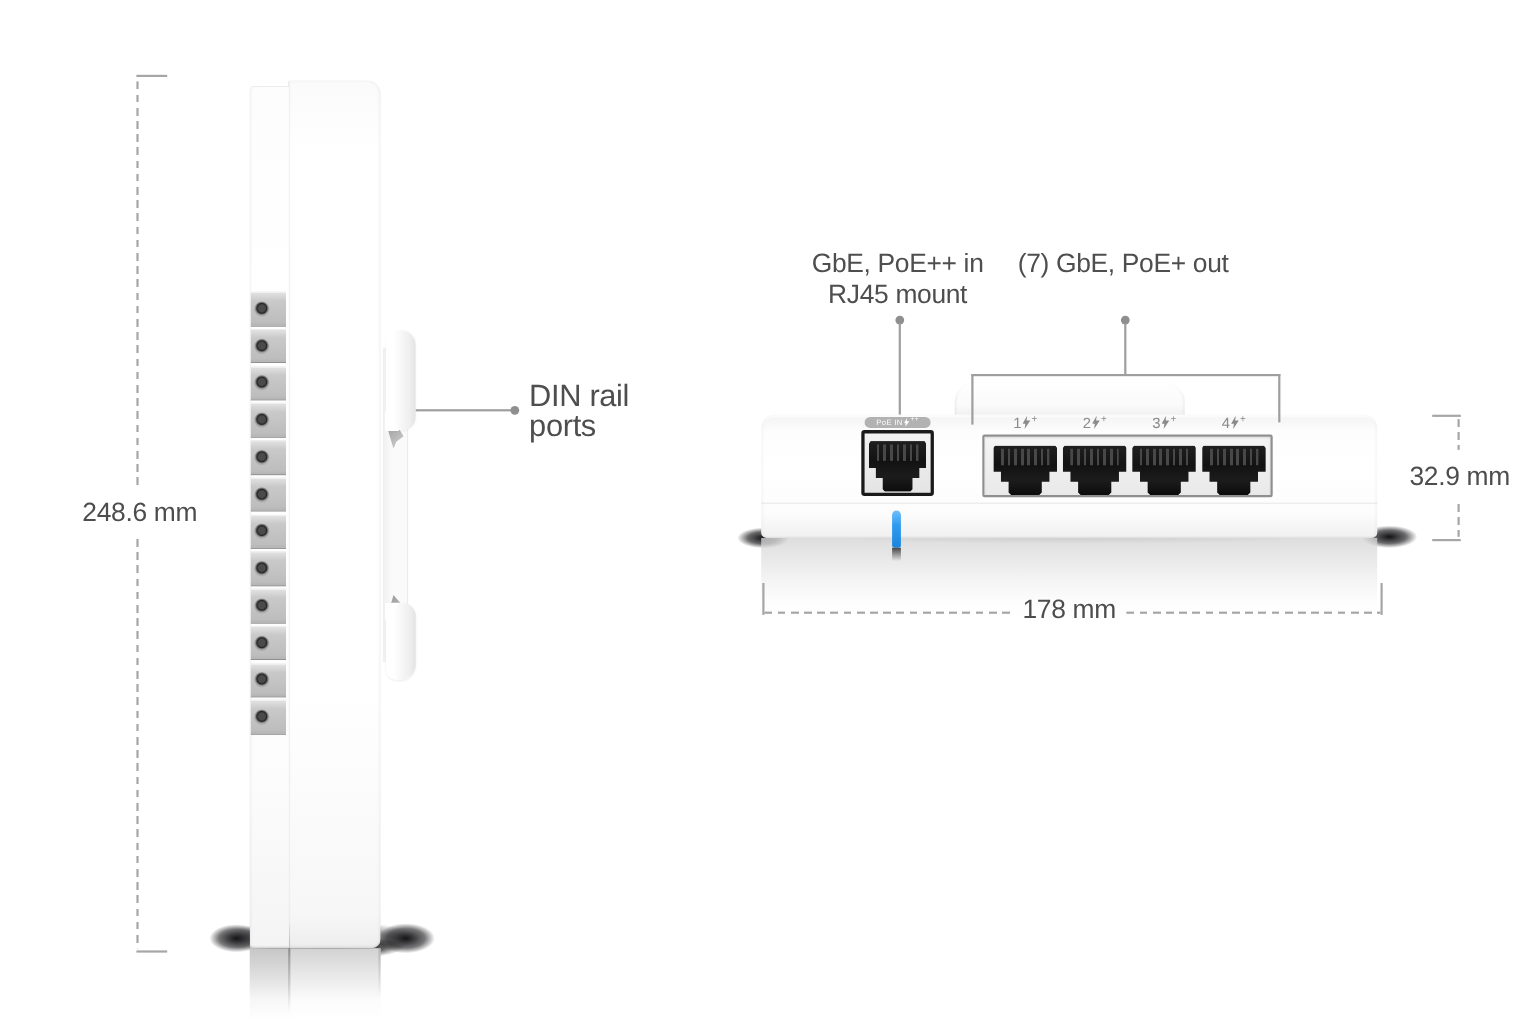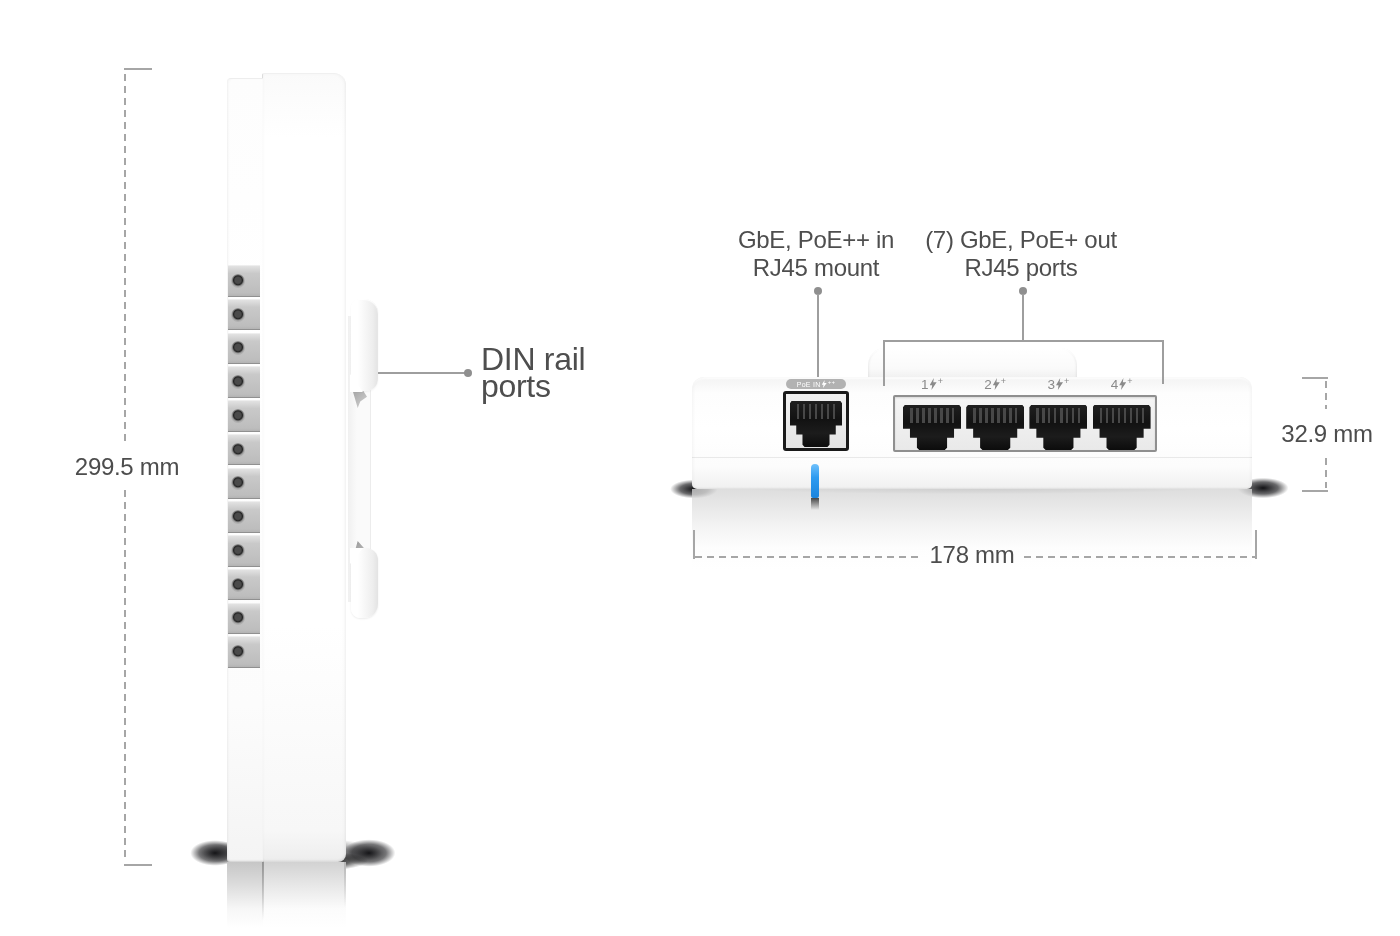--- a/index.html
+++ b/index.html
@@ -58,21 +58,21 @@
   .shadow-r-mid { left:710px; top:483px; width:530px; height:12px; background:radial-gradient(closest-side, rgba(20,20,22,0.3), rgba(20,20,22,0.1) 60%, rgba(20,20,22,0) 85%); border-radius:50%; }
   .refl-right { left:692px; top:489px; width:560px; height:90px; background:linear-gradient(180deg, rgba(213,213,213,0.8) 0%, rgba(230,230,230,0.45) 42%, rgba(245,245,245,0.2) 65%, rgba(255,255,255,0) 90%); }
 </style>
 </head>
 <body>
 
 <div class="abs dimline" style="left:124px; top:68px; width:28px; height:2px;"></div>
 <div class="abs dimline" style="left:124px; top:864px; width:28px; height:2px;"></div>
 <div class="abs dash-v" style="left:124px; top:74px; height:370px;"></div>
 <div class="abs dash-v" style="left:124px; top:490px; height:372px;"></div>
-<div class="abs dim-text" style="left:37px; top:453px; width:180px;">299.5 mm</div>
+<div class="abs dim-text" style="left:37px; top:453px; width:180px;">248.6 mm</div>
 
 <div class="abs shadow-halo"></div>
 <div class="abs wing-l"></div>
 <div class="abs wing-r"></div>
 <div class="abs under-strip"></div>
 <div class="abs refl-slab"></div>
 <div class="abs refl-body"></div>
 <div class="abs refl-left-seam"></div>
 <div class="abs refl-left-edge"></div>
 
@@ -119,32 +119,31 @@
   </div>
 <div class="abs claw claw-top"></div>
 <div class="abs claw claw-bot"></div>
 <div class="abs din-top-main"></div>
 <div class="abs cut cut-top"></div>
 <div class="abs din-bot-main"></div>
 <div class="abs cut cut-bot"></div>
 
 <div class="abs leader" style="left:378px; top:372px; width:90px; height:2px;"></div>
 <div class="abs dot" style="left:464px; top:369px;"></div>
-<div class="abs" style="left:481px; top:346px; color:#4e4e4e; font-size:32px; letter-spacing:-0.3px; line-height:27px;">
+<div class="abs" style="left:481px; top:346px; color:#4e4e4e; font-size:28px; letter-spacing:-0.3px; line-height:27px;">
   <div>DIN rail</div>
   <div>ports</div>
 </div>
 
 <div class="abs ann-text" style="left:696px; top:226px; width:240px;">
   <div>GbE, PoE++ in</div>
   <div>RJ45 mount</div>
 </div>
 <div class="abs ann-text" style="left:901px; top:226px; width:240px;">
   <div>(7) GbE, PoE+ out</div>
-  <div>RJ45 ports</div>
 </div>
 <div class="abs dot" style="left:814px; top:287px;"></div>
 <div class="abs dot" style="left:1019px; top:287px;"></div>
 <div class="abs leader" style="left:817px; top:294px; width:2px; height:84px;"></div>
 <div class="abs leader" style="left:1022px; top:294px; width:2px; height:47px;"></div>
 <div class="abs leader" style="left:883px; top:340px; width:281px; height:2px;"></div>
 
 <div class="abs shadow-r-left"></div>
 <div class="abs shadow-r-right"></div>
 <div class="abs shadow-r-mid"></div>

